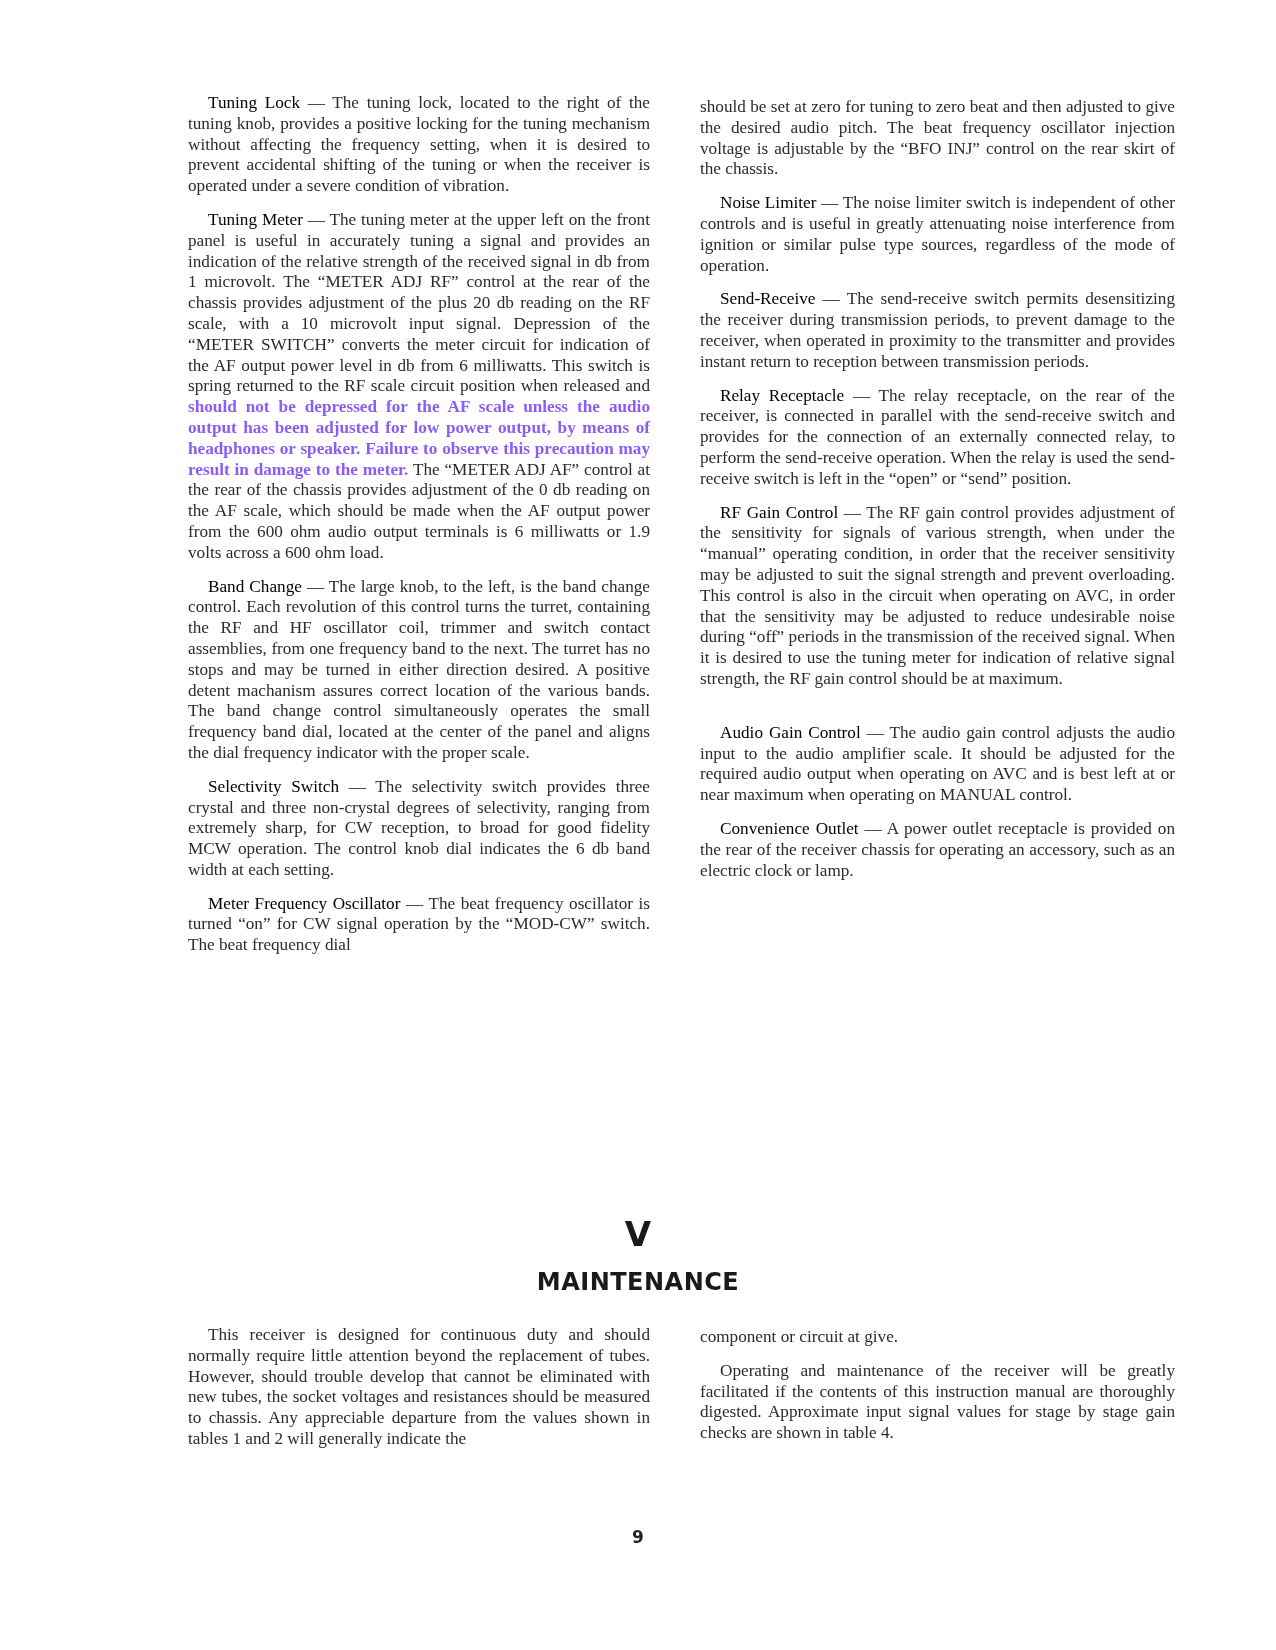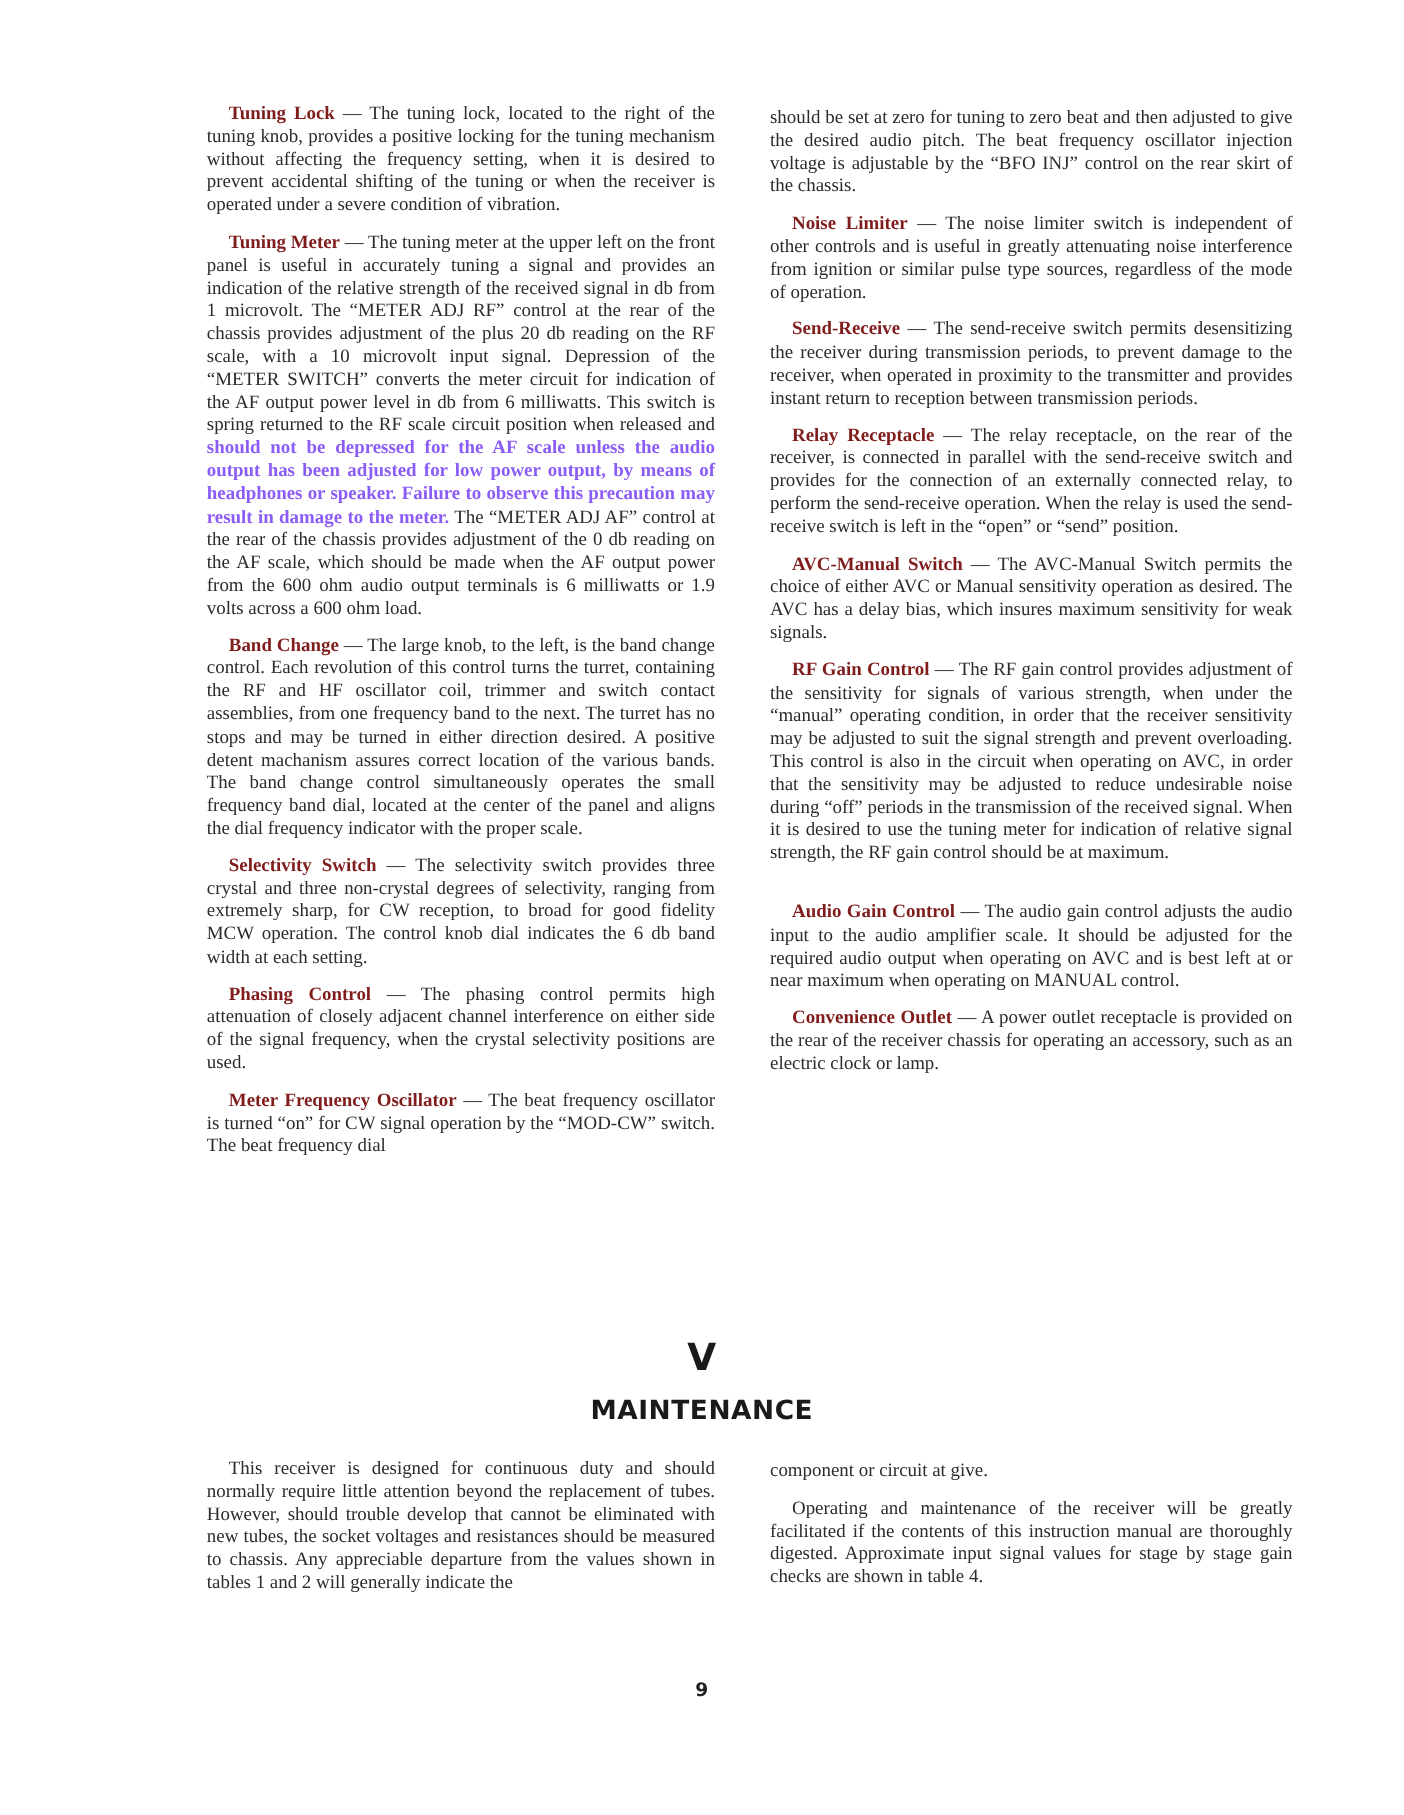--- a/index.html
+++ b/index.html
@@ -3,21 +3,21 @@
 <meta charset="utf-8">
 <style>
   html, body { margin: 0; padding: 0; background: #ffffff; }
   body { width: 1276px; height: 1650px; position: relative; overflow: hidden; color: #2a2a2a; }
   .page { position: absolute; left: 0; top: 0; width: 1276px; height: 1650px; }
   .col { position: absolute; font-family: "Liberation Serif", "DejaVu Serif", serif; font-size: 17.2px; line-height: 20.8px; text-align: justify; color: #2b2b2b; }
   .col-left { left: 188px; width: 462px; top: 93px; }
   .col-right { left: 700px; width: 475px; top: 97px; }
   .para { margin: 0 0 13px 0; text-indent: 20px; hyphens: manual; }
   .para.noindent { text-indent: 0; }
-  .term { font-weight: bold; color: #7f1d1d; }
+  .term { font-weight: normal; color: #000000; }
   .warn { font-weight: bold; color: #8b5cf6; }
   .gap { height: 20px; }
   .heading { position: absolute; left: 0; width: 1276px; text-align: center; font-family: "DejaVu Sans", "Liberation Sans", sans-serif; font-weight: bold; color: #1a1a1a; }
   .h-num { top: 1215px; font-size: 34px; line-height: 38px; }
   .h-title { top: 1262px; font-size: 24px; line-height: 40px; letter-spacing: 0.5px; }
   .maint-left { left: 188px; width: 462px; top: 1325px; }
   .maint-right { left: 700px; width: 475px; top: 1327px; }
   .page-num { position: absolute; left: 0; width: 1276px; top: 1527px; text-align: center; font-family: "DejaVu Sans", sans-serif; font-weight: bold; font-size: 17px; color: #222; }
 </style>
 </head>
@@ -27,35 +27,33 @@
 
   <div class="col col-left">
     <p class="para"><span class="term">Tuning Lock</span><span> — The tuning lock, located to the right of the tuning knob, provides a positive locking for the tuning mechanism without affecting the fre­quency setting, when it is desired to prevent accidental shifting of the tuning or when the receiver is operated under a severe condition of vibration.</span></p>
 
     <p class="para"><span class="term">Tuning Meter</span><span> — The tuning meter at the upper left on the front panel is useful in accurately tuning a signal and provides an indication of the relative strength of the received signal in db from 1 microvolt. The “METER ADJ RF” control at the rear of the chassis provides adjustment of the plus 20 db reading on the RF scale, with a 10 microvolt input signal. De­pression of the “METER SWITCH” converts the meter circuit for indication of the AF output power level in db from 6 milliwatts. This switch is spring returned to the RF scale circuit position when released and </span><span class="warn">should not be depressed for the AF scale unless the audio output has been adjusted for low power out­put, by means of headphones or speaker. Failure to observe this precaution may result in damage to the meter.</span><span> The “METER ADJ AF” control at the rear of the chassis provides adjustment of the 0 db reading on the AF scale, which should be made when the AF out­put power from the 600 ohm audio output terminals is 6 milliwatts or 1.9 volts across a 600 ohm load.</span></p>
 
     <p class="para"><span class="term">Band Change</span><span> — The large knob, to the left, is the band change control. Each revolution of this control turns the turret, containing the RF and HF oscillator coil, trimmer and switch contact assemblies, from one frequency band to the next. The turret has no stops and may be turned in either direction desired. A posi­tive detent machanism assures correct location of the various bands. The band change control simultane­ously operates the small frequency band dial, located at the center of the panel and aligns the dial frequency indicator with the proper scale.</span></p>
 
     <p class="para"><span class="term">Selectivity Switch</span><span> — The selectivity switch provides three crystal and three non-crystal degrees of selec­tivity, ranging from extremely sharp, for CW recep­tion, to broad for good fidelity MCW operation. The control knob dial indicates the 6 db band width at each setting.</span></p>
 
-    <p class="para"><span class="term">Phasing Control</span><span> — The phasing control permits high attenuation of closely adjacent channel interfer­ence on either side of the signal frequency, when the crystal selectivity positions are used.</span></p>
 
     <p class="para"><span class="term">Meter Frequency Oscillator</span><span> — The beat frequency oscillator is turned “on” for CW signal operation by the “MOD-CW” switch. The beat frequency dial</span></p>
   </div>
 
   <div class="col col-right">
     <p class="para noindent"><span>should be set at zero for tuning to zero beat and then adjusted to give the desired audio pitch. The beat fre­quency oscillator injection voltage is adjustable by the “BFO INJ” control on the rear skirt of the chassis.</span></p>
 
     <p class="para"><span class="term">Noise Limiter</span><span> — The noise limiter switch is inde­pendent of other controls and is useful in greatly at­tenuating noise interference from ignition or similar pulse type sources, regardless of the mode of opera­tion.</span></p>
 
     <p class="para"><span class="term">Send-Receive</span><span> — The send-receive switch permits desensitizing the receiver during transmission periods, to prevent damage to the receiver, when operated in proximity to the transmitter and provides instant re­turn to reception between transmission periods.</span></p>
 
     <p class="para"><span class="term">Relay Receptacle</span><span> — The relay receptacle, on the rear of the receiver, is connected in parallel with the send-receive switch and provides for the connection of an externally connected relay, to perform the send-receive operation. When the relay is used the send-receive switch is left in the “open” or “send” position.</span></p>
 
-    <p class="para"><span class="term">AVC-Manual Switch</span><span> — The AVC-Manual Switch permits the choice of either AVC or Manual sensitiv­ity operation as desired. The AVC has a delay bias, which insures maximum sensitivity for weak signals.</span></p>
 
     <p class="para"><span class="term">RF Gain Control</span><span> — The RF gain control provides adjustment of the sensitivity for signals of various strength, when under the “manual” operating condi­tion, in order that the receiver sensitivity may be ad­justed to suit the signal strength and prevent overload­ing. This control is also in the circuit when operating on AVC, in order that the sensitivity may be adjusted to reduce undesirable noise during “off” periods in the transmission of the received signal. When it is de­sired to use the tuning meter for indication of relative signal strength, the RF gain control should be at maxi­mum.</span></p>
 
     <div class="gap"></div>
 
     <p class="para"><span class="term">Audio Gain Control</span><span> — The audio gain control ad­justs the audio input to the audio amplifier scale. It should be adjusted for the required audio output when operating on AVC and is best left at or near maximum when operating on MANUAL control.</span></p>
 
 
     <p class="para"><span class="term">Convenience Outlet</span><span> — A power outlet receptacle is provided on the rear of the receiver chassis for operat­ing an accessory, such as an electric clock or lamp.</span></p>
   </div>

